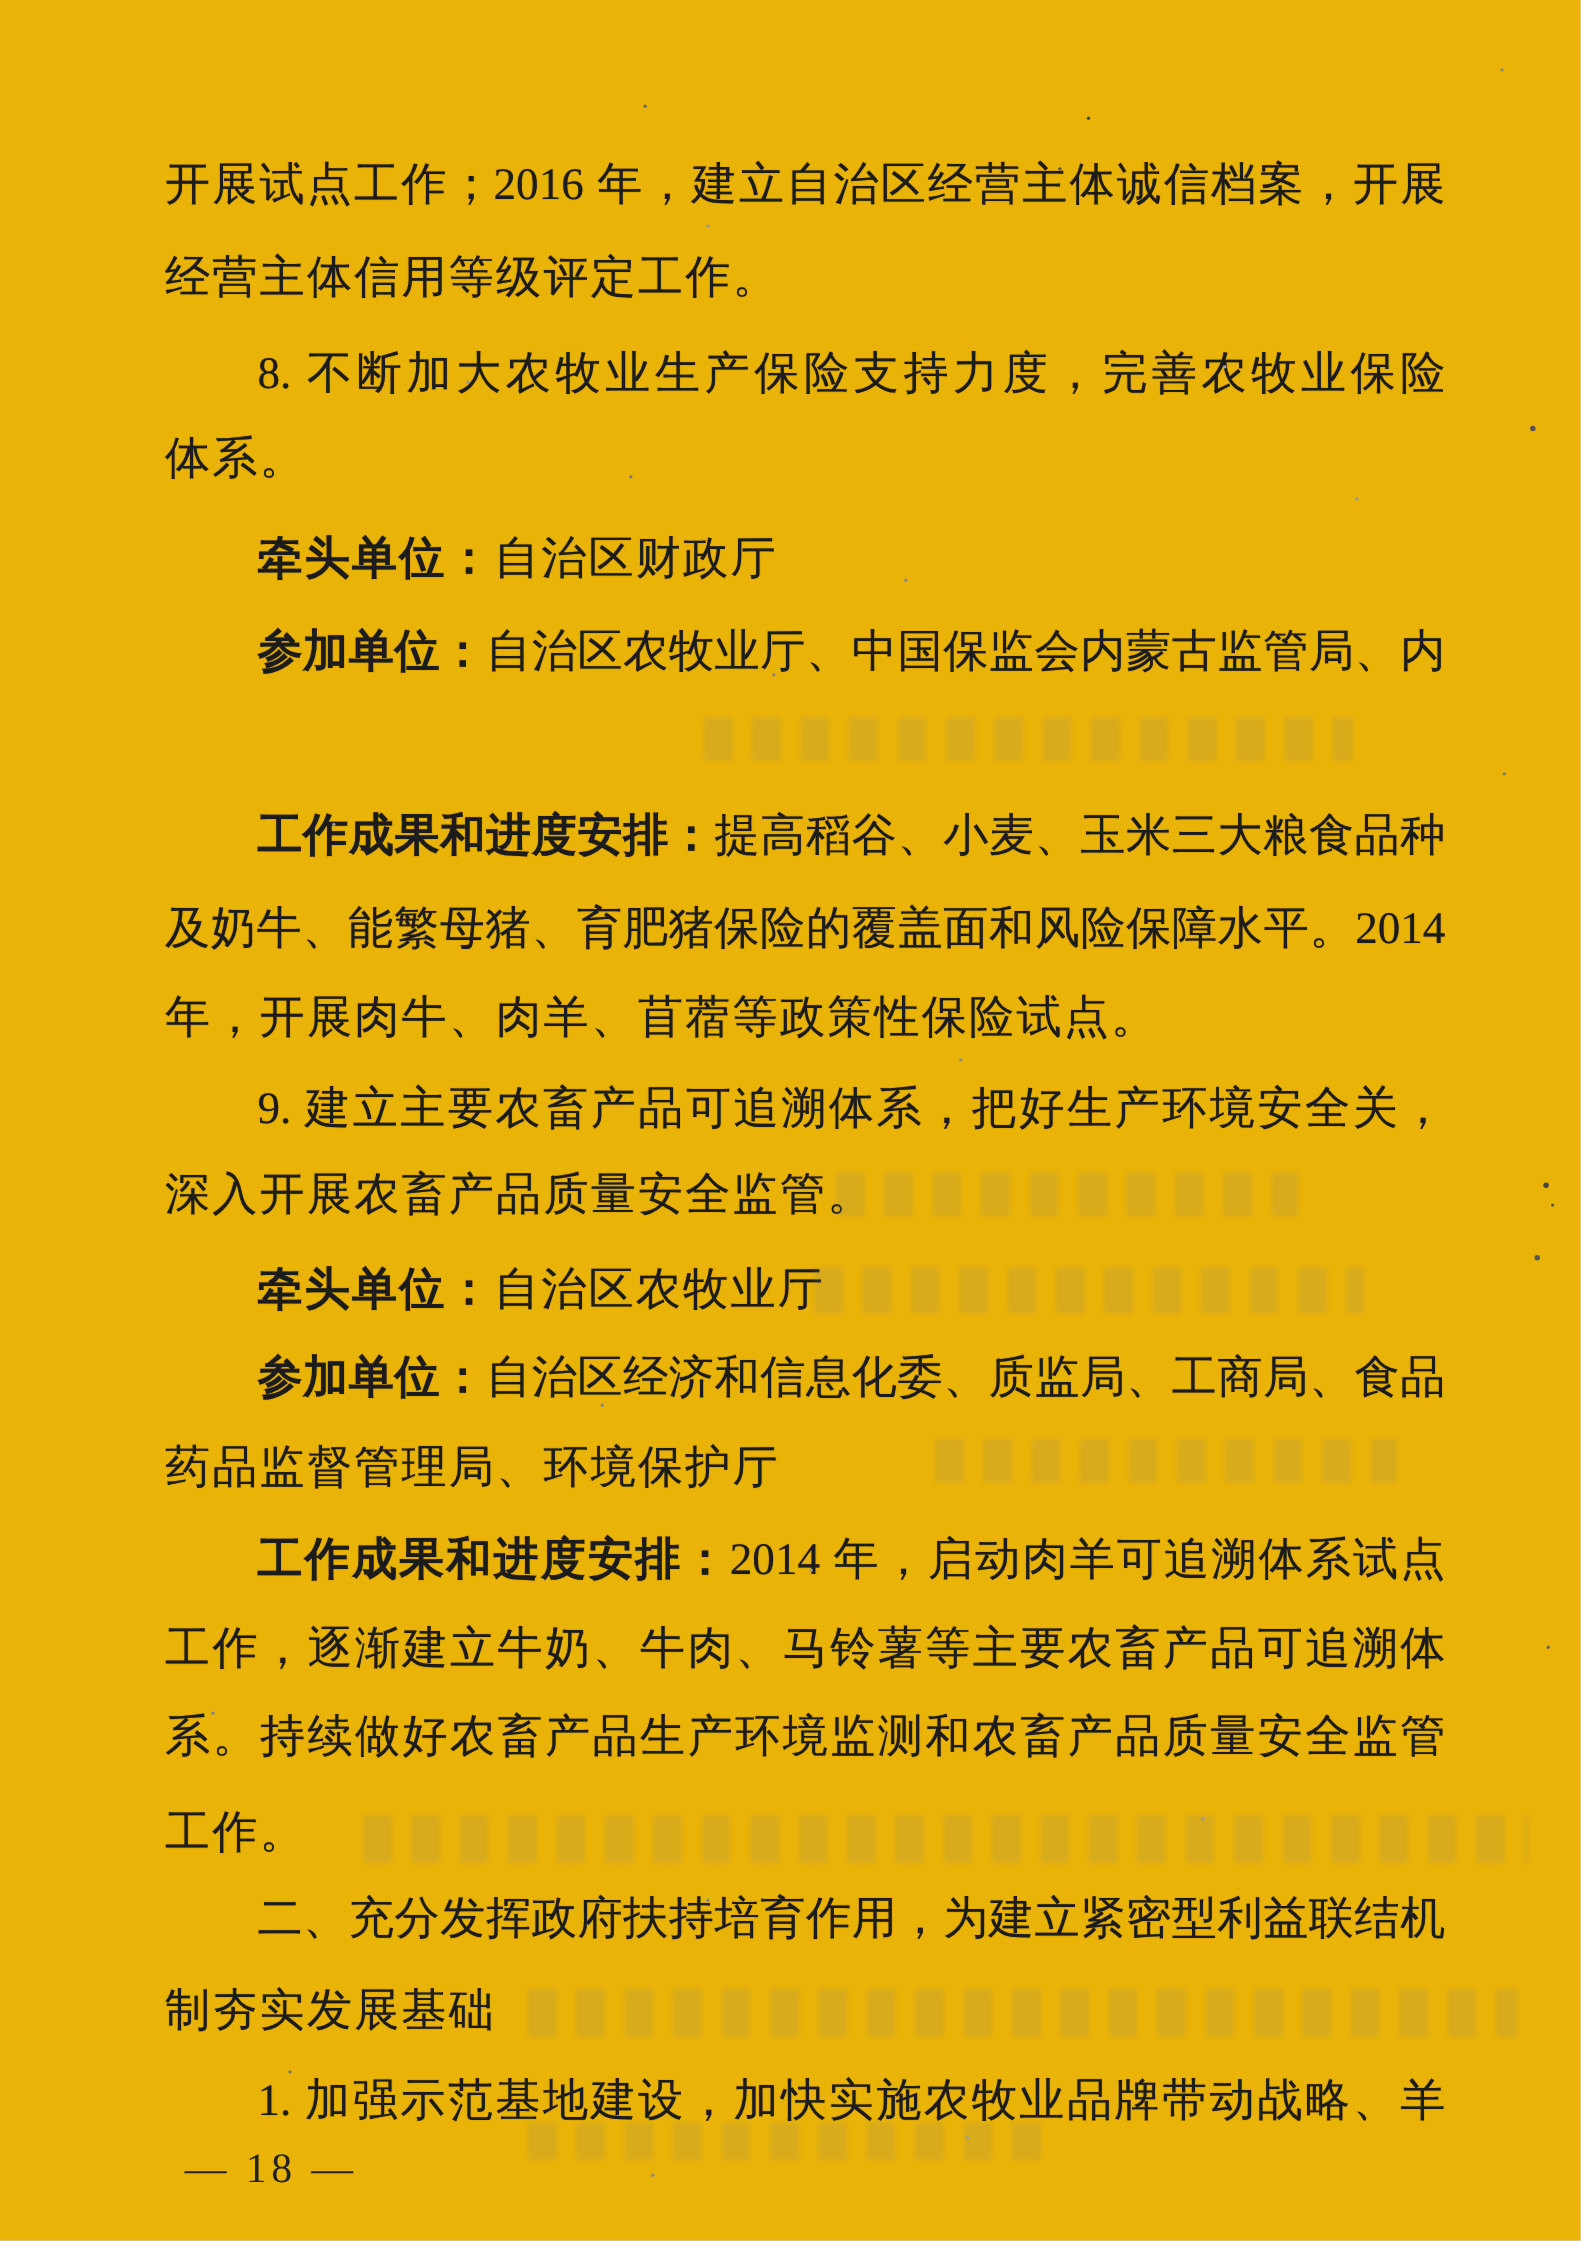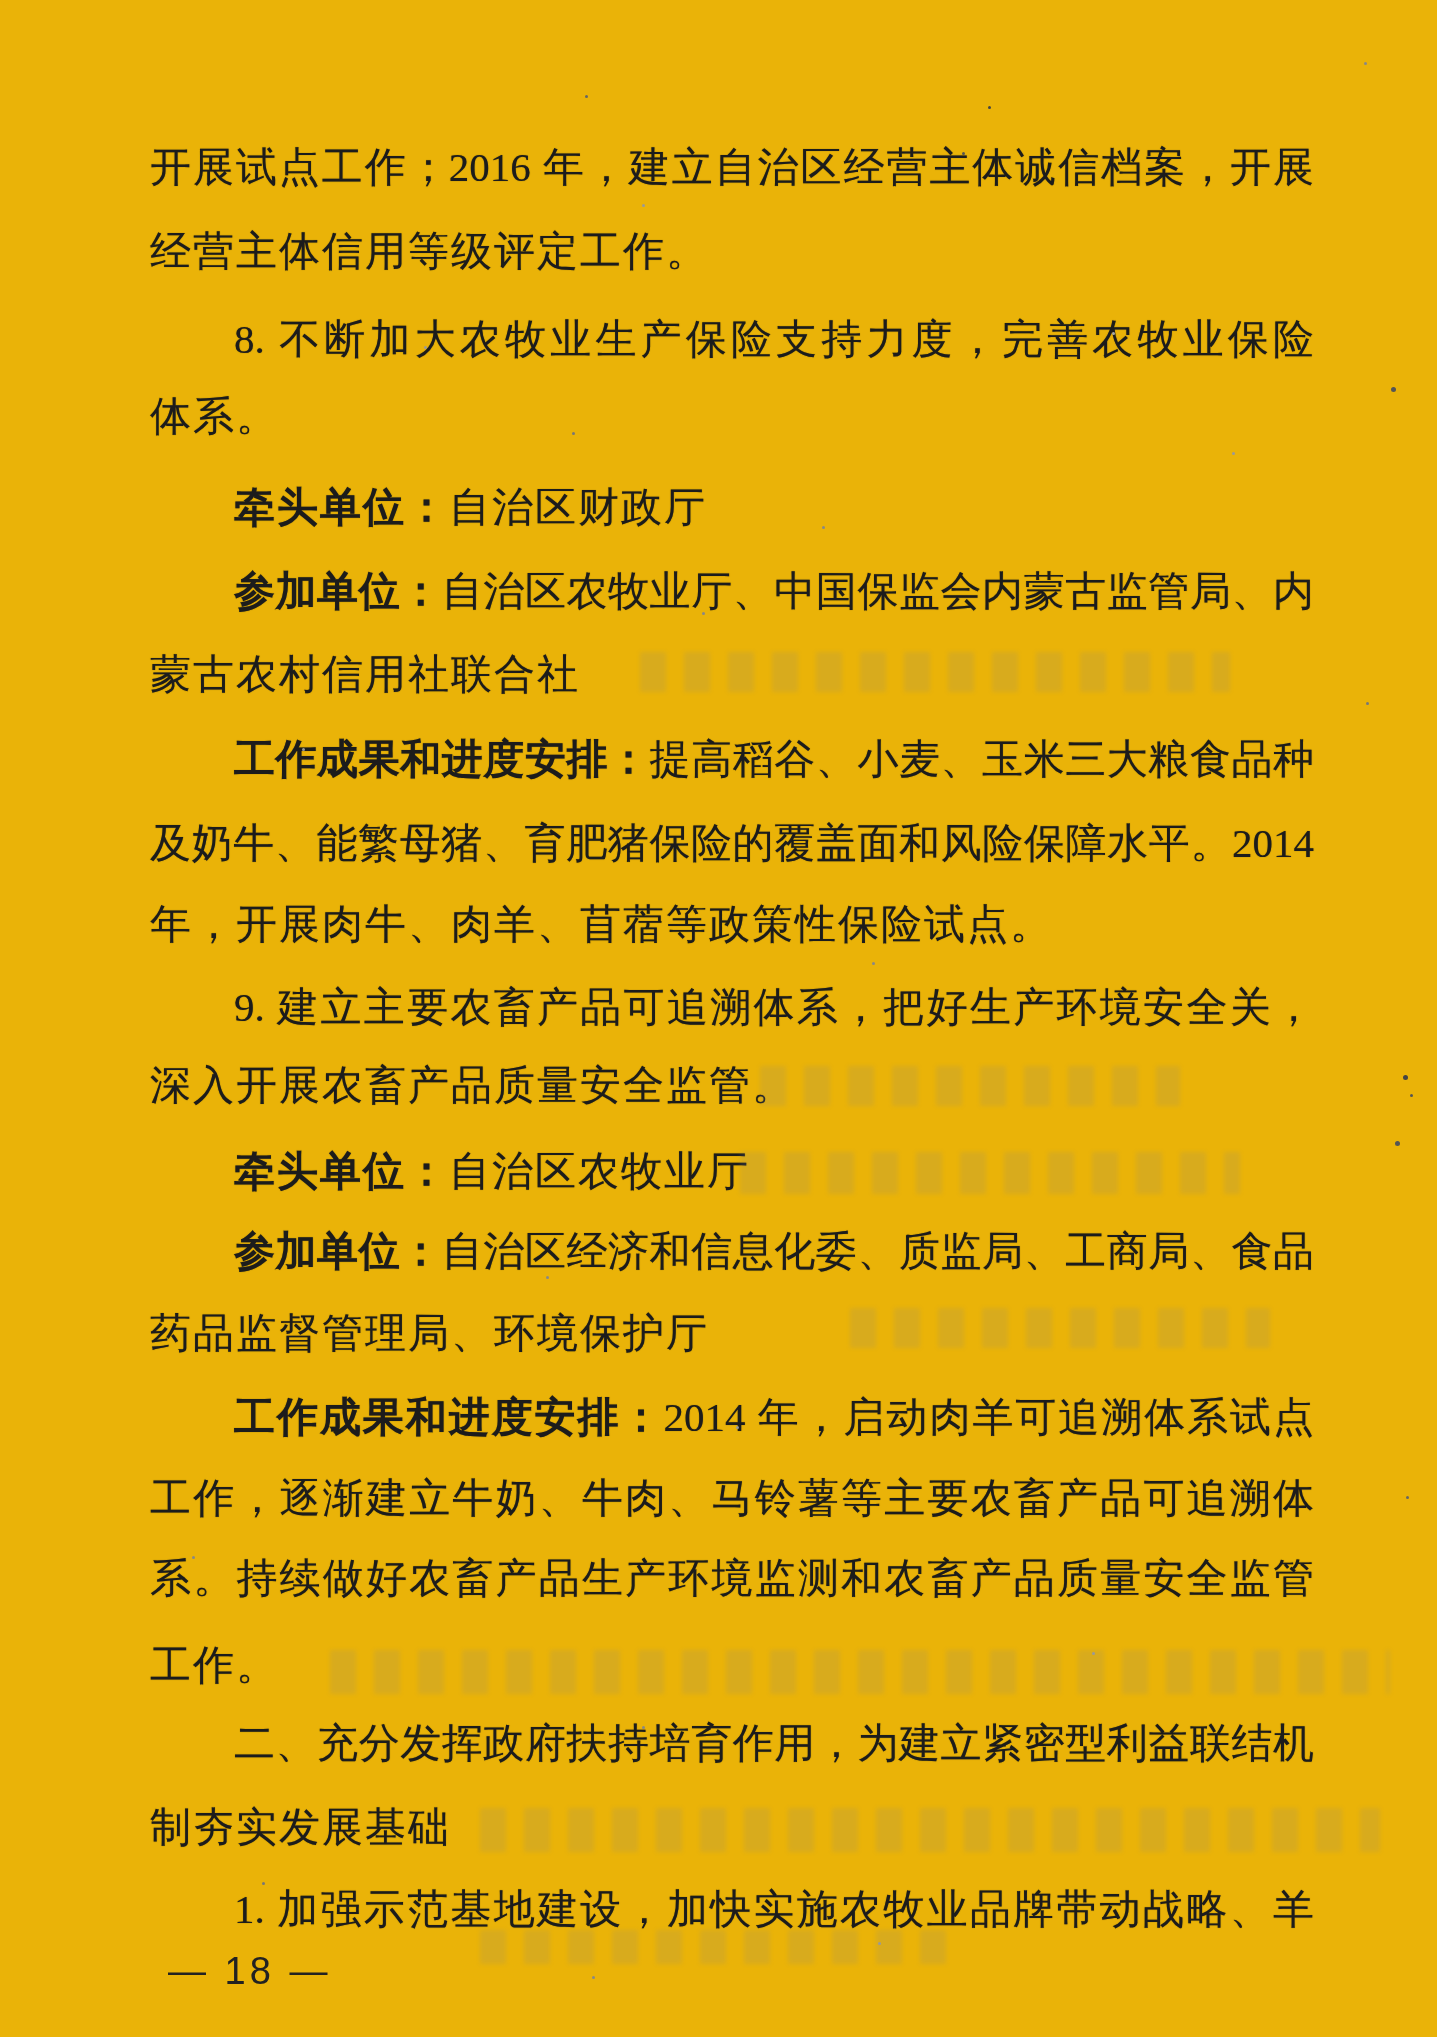--- a/index.html
+++ b/index.html
@@ -26,21 +26,21 @@
     letter-spacing:normal;
     text-align:justify;
     text-align-last:justify;
   }
   .indent{padding-left:84px;}
   .lbl{font-weight:bold;margin-top:45px;}
   .bold{font-weight:normal;}
   .footer{
     position:absolute;left:168px;top:1950px;
     font-size:38px;letter-spacing:4px;color:#222;
-    font-family:Liberation Sans, sans-serif;
+    font-family:Liberation Serif, serif;
   }
   
   .smudge{
     position:absolute;height:40px;
     filter:blur(2px);opacity:.5;
     background:repeating-linear-gradient(90deg,
       rgba(125,130,140,.32) 0 26px, rgba(0,0,0,0) 26px 44px);
   }
   .s1{left:640px;top:652px;width:590px;}
   .s2{left:760px;top:1066px;width:420px;}
@@ -77,21 +77,20 @@
     <div class="line" style="top:226px"><span>经营主体信用等级评定工作。</span></div>
 
     <div class="line indent justify" style="top:314px"><span>8. 不断加大农牧业生产保险支持力度，完善农牧业保险</span></div>
 
     <div class="line" style="top:391px"><span>体系。</span></div>
 
     <div class="line indent" style="top:482px"><span class="lbl">牵头单位：</span><span>自治区财政厅</span></div>
 
     <div class="line indent justify" style="top:566px"><span class="lbl">参加单位：</span><span>自治区农牧业厅、中国保监会内蒙古监管局、内</span></div>
 
-    <div class="line" style="top:649px"><span>蒙古农村信用社联合社</span></div>
 
     <div class="line indent justify" style="top:734px"><span class="lbl">工作成果和进度安排：</span><span>提高稻谷、小麦、玉米三大粮食品种</span></div>
 
     <div class="line justify" style="top:818px"><span>及奶牛、能繁母猪、育肥猪保险的覆盖面和风险保障水平。2014</span></div>
 
     <div class="line" style="top:899px"><span>年，开展肉牛、肉羊、苜蓿等政策性保险试点。</span></div>
 
     <div class="line indent justify" style="top:982px"><span>9. 建立主要农畜产品可追溯体系，把好生产环境安全关，</span></div>
 
     <div class="line" style="top:1060px"><span>深入开展农畜产品质量安全监管。</span></div>

